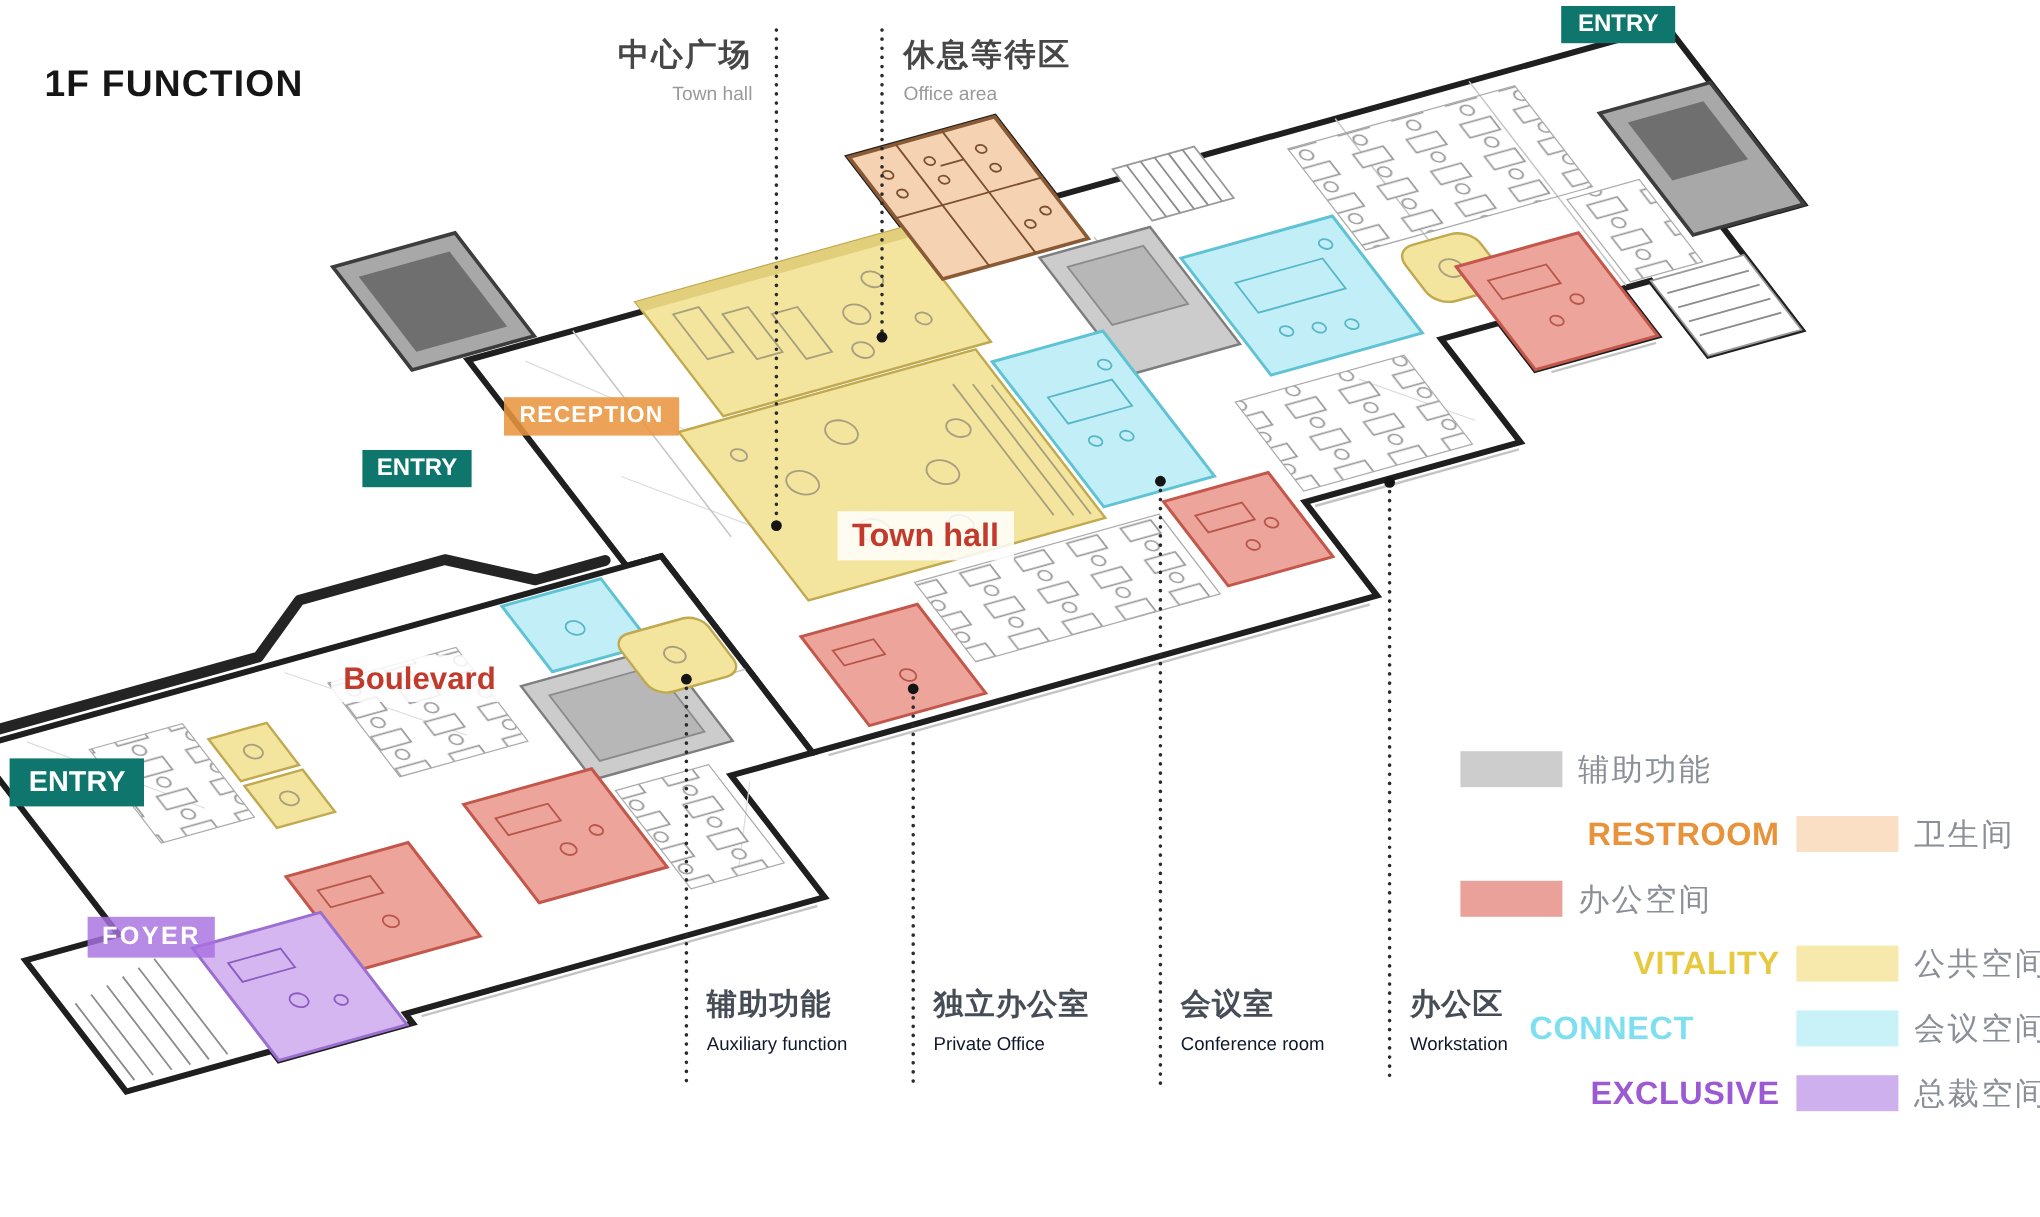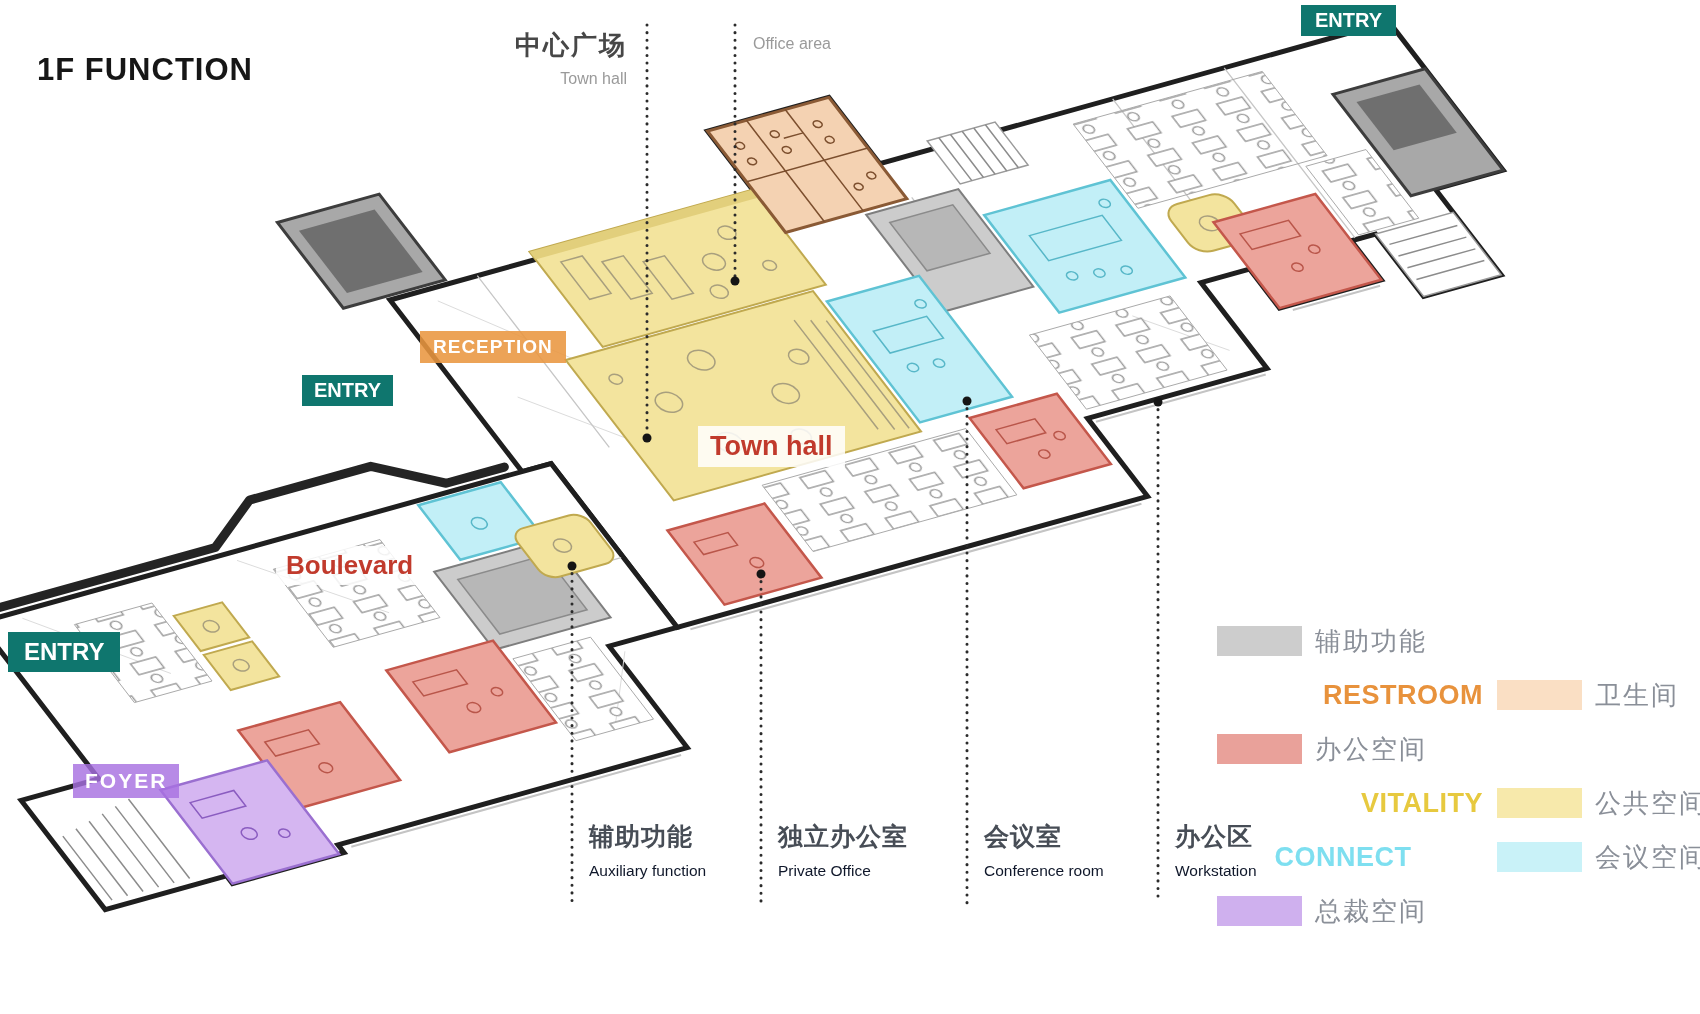--- a/index.html
+++ b/index.html
@@ -252,20 +252,21 @@
   </g>
 </svg>
 
 <div class="abs page-title">1F FUNCTION</div>
 
 <div class="abs toplabel" id="toplabel-0">
   <div class="zh">中心广场</div>
   <div class="en">Town hall</div>
 </div>
 <div class="abs toplabel" id="toplabel-1">
+  <div class="zh">休息等待区</div>
   <div class="en">Office area</div>
 </div>
 
 <div class="abs botlabel" id="botlabel-0">
   <div class="zh">辅助功能</div>
   <div class="en">Auxiliary function</div>
 </div>
 <div class="abs botlabel" id="botlabel-1">
   <div class="zh">独立办公室</div>
   <div class="en">Private Office</div>
@@ -311,16 +312,17 @@
     <span class="legend-zh">公共空间</span>
   </div>
 
   <div class="legend-row">
     <span class="legend-en" style="color: rgb(126, 223, 240); text-align: center;">CONNECT</span>
     <span class="legend-swatch" style="background: rgb(201, 242, 248);"></span>
     <span class="legend-zh">会议空间</span>
   </div>
 
   <div class="legend-row">
+    <span class="legend-en" style="color: rgb(156, 89, 211);">EXCLUSIVE</span>
     <span class="legend-swatch" style="background: rgb(207, 176, 238);"></span>
     <span class="legend-zh">总裁空间</span>
   </div>
 </div>
 
 </body></html>

